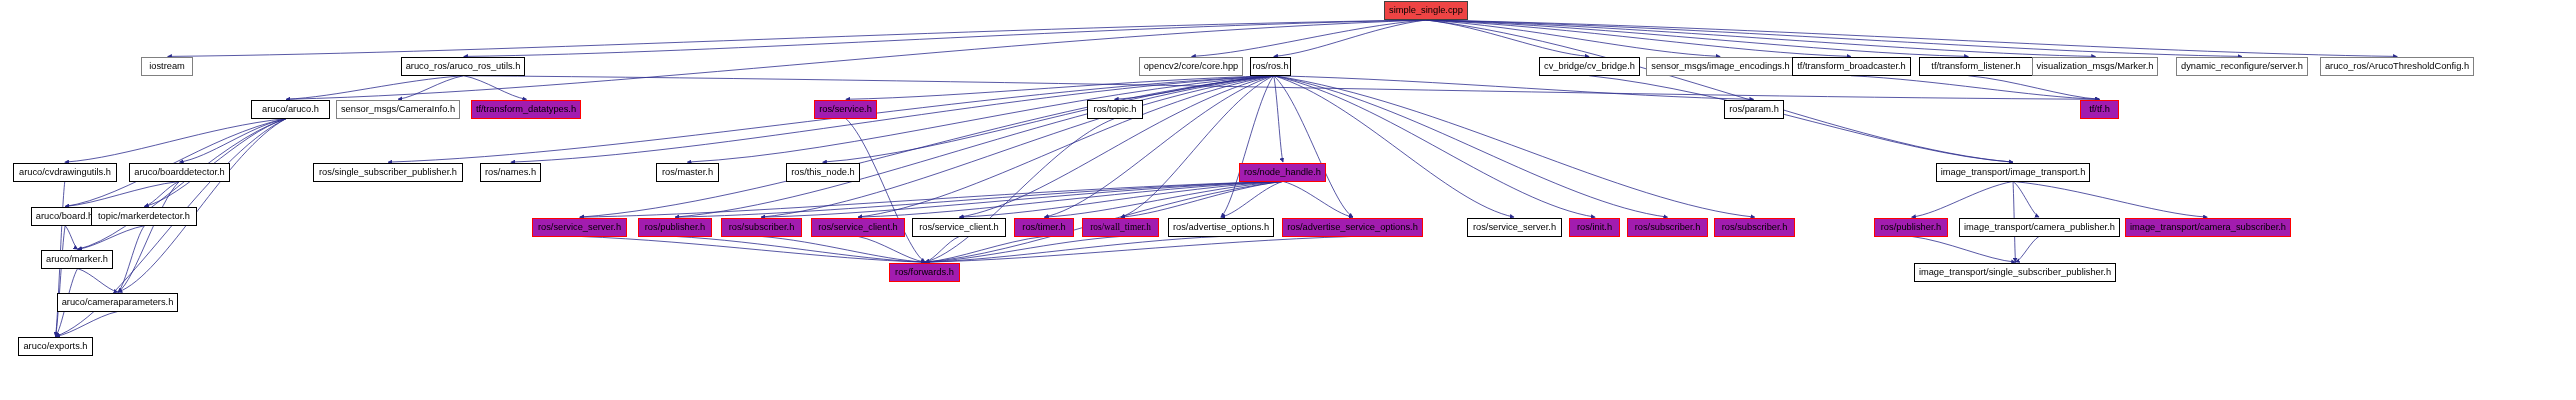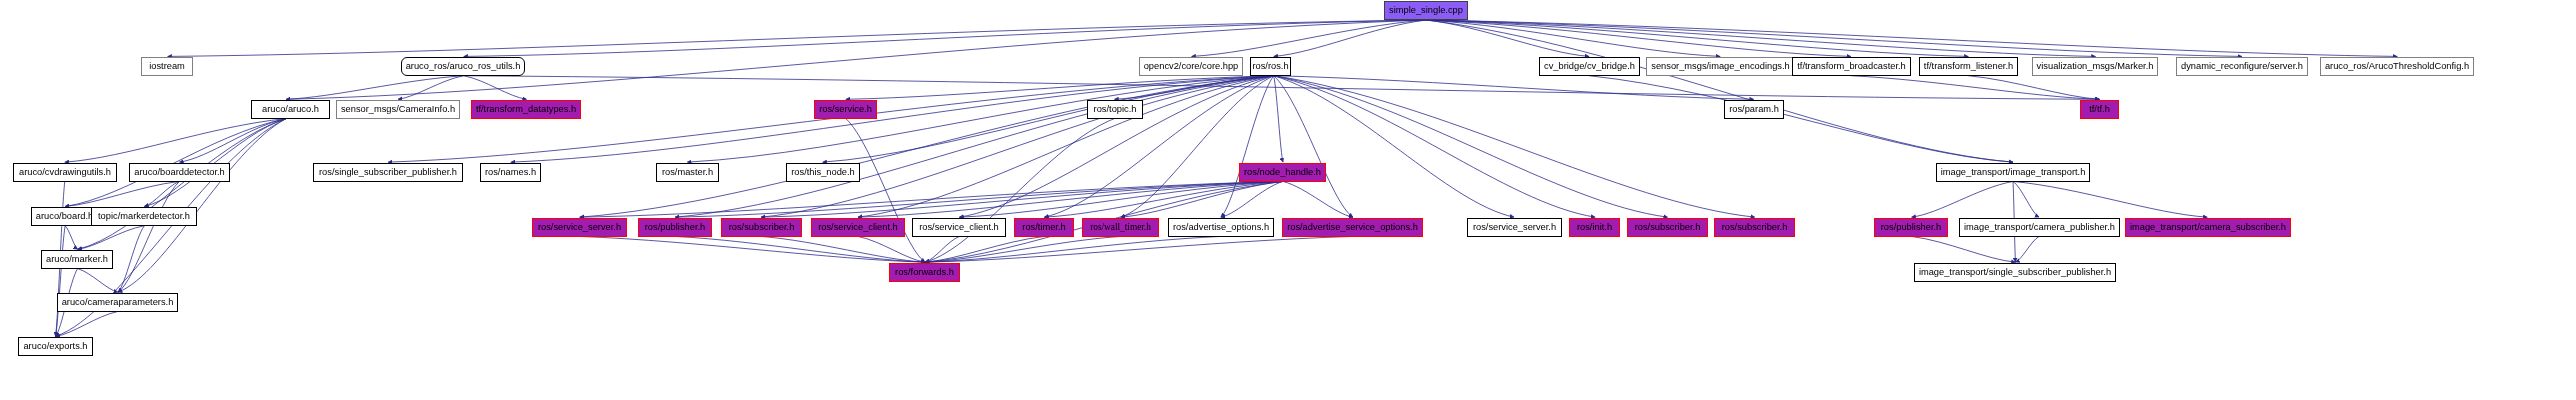--- a/index.html
+++ b/index.html
@@ -30,21 +30,21 @@
     justify-content: center;
     height: 18.6px;
     padding: 0 4.3px;
     font-size: 9.3px;
     line-height: 9.3px;
     color: #000000;
     white-space: nowrap;
     background: #ffffff;
   }
   .node.root {
-    background: #8b5cf6;
+    background: #ef4444;
     border: 0.7px solid #404040;
     font-weight: normal;
   }
   .node.plain {
     border: 0.7px solid #808080;
     background: #ffffff;
   }
   .node.dark {
     border: 0.7px solid #000000;
     background: #ffffff;
@@ -146,27 +146,27 @@
       <path d="M2818,254 C2830.775,263 2844.28,299 2854.5,304" fill="none" stroke="#2a2a8c" stroke-width="1.1" marker-end="url(#arrow)"></path>
       <path d="M2818,254 C2913.2,263 3013.84,299 3090,304" fill="none" stroke="#2a2a8c" stroke-width="1.1" marker-end="url(#arrow)"></path>
       <path d="M2818,254 C2819.225,274.34 2820.52,355.7 2821.5,367" fill="none" stroke="#2a2a8c" stroke-width="1.1" marker-end="url(#arrow)"></path>
       <path d="M2676,331 C2726.925,337.48 2780.76,363.4 2821.5,367" fill="none" stroke="#2a2a8c" stroke-width="1.1" marker-end="url(#arrow)"></path>
       <path d="M2854.5,331 C2842.95,337.48 2830.74,363.4 2821.5,367" fill="none" stroke="#2a2a8c" stroke-width="1.1" marker-end="url(#arrow)"></path>
       <path d="M2591,106 C2712.8,111.94 2841.56,135.7 2939,139" fill="none" stroke="#2a2a8c" stroke-width="1.1" marker-end="url(#arrow)"></path>
       <path d="M2755.5,106 C2819.725,111.94 2887.62,135.7 2939,139" fill="none" stroke="#2a2a8c" stroke-width="1.1" marker-end="url(#arrow)"></path>
     </svg>
 <div class="node root" style="left: 1384px; top: 1.4px; width: 84px;">simple_single.cpp</div>
     <div class="node plain" style="left: 141px; top: 57px; width: 52px;">iostream</div>
-    <div class="node dark" style="left: 401px; top: 57px; width: 124px; border-radius: 6px;">aruco_ros/aruco_ros_utils.h</div>
+    <div class="node dark" style="left: 401px; top: 57px; width: 124px;">aruco_ros/aruco_ros_utils.h</div>
     <div class="node plain" style="left: 1139px; top: 57px; width: 104px;">opencv2/core/core.hpp</div>
     <div class="node dark" style="left: 1250px; top: 57px; width: 41px;">ros/ros.h</div>
     <div class="node dark" style="left: 1539px; top: 57px; width: 101px;">cv_bridge/cv_bridge.h</div>
     <div class="node plain" style="left: 1646px; top: 57px; width: 149px;">sensor_msgs/image_encodings.h</div>
     <div class="node dark" style="left: 1792px; top: 57px; width: 119px;">tf/transform_broadcaster.h</div>
-    <div class="node dark" style="left: 1919px; top: 57px; width: 99px;">tf/transform_listener.h</div>
+    <div class="node dark" style="left: 1919px; top: 57px; width: 114px;">tf/transform_listener.h</div>
     <div class="node plain" style="left: 2032px; top: 57px; width: 126px;">visualization_msgs/Marker.h</div>
     <div class="node plain" style="left: 2176px; top: 57px; width: 132px;">dynamic_reconfigure/server.h</div>
     <div class="node plain" style="left: 2320px; top: 57px; width: 154px;">aruco_ros/ArucoThresholdConfig.h</div>
     <div class="node dark" style="left: 251px; top: 100px; width: 79px;">aruco/aruco.h</div>
     <div class="node plain" style="left: 336px; top: 100px; width: 124px;">sensor_msgs/CameraInfo.h</div>
     <div class="node red" style="left: 471px; top: 100px; width: 110px;">tf/transform_datatypes.h</div>
     <div class="node red" style="left: 814px; top: 100px; width: 63px;">ros/service.h</div>
     <div class="node dark" style="left: 1087px; top: 100px; width: 56px;">ros/topic.h</div>
     <div class="node dark" style="left: 1724px; top: 100px; width: 60px;">ros/param.h</div>
     <div class="node red" style="left: 2080px; top: 100px; width: 39px;">tf/tf.h</div>

